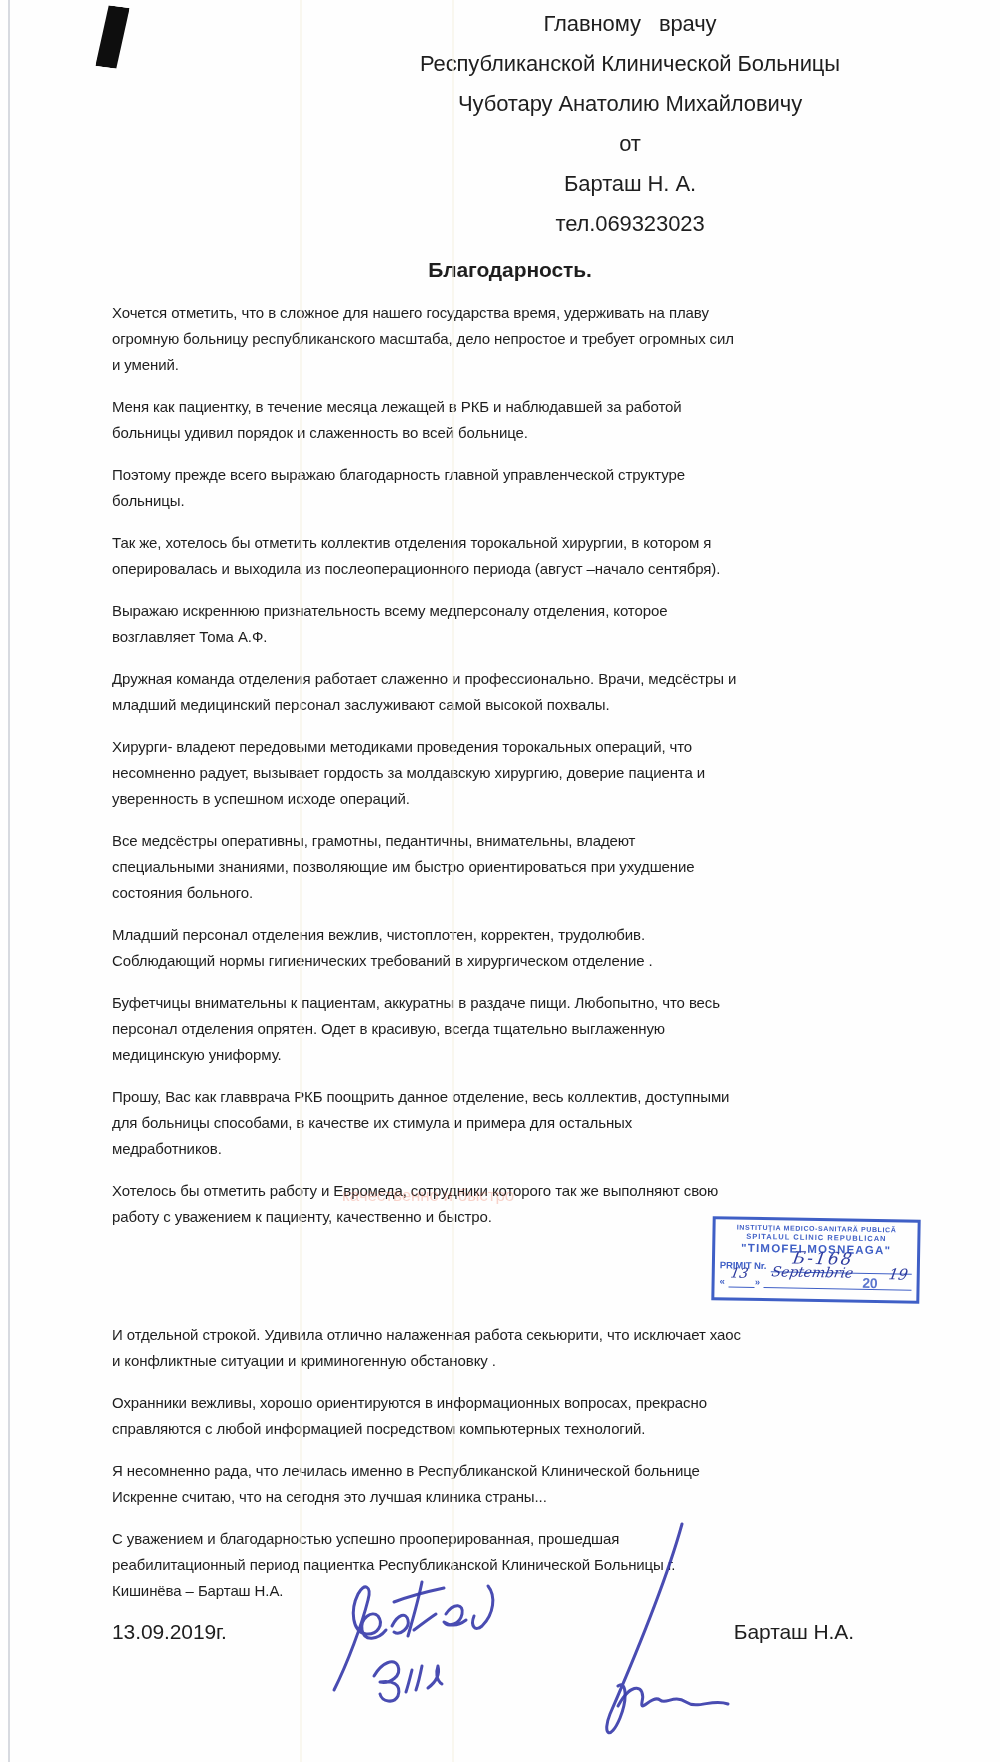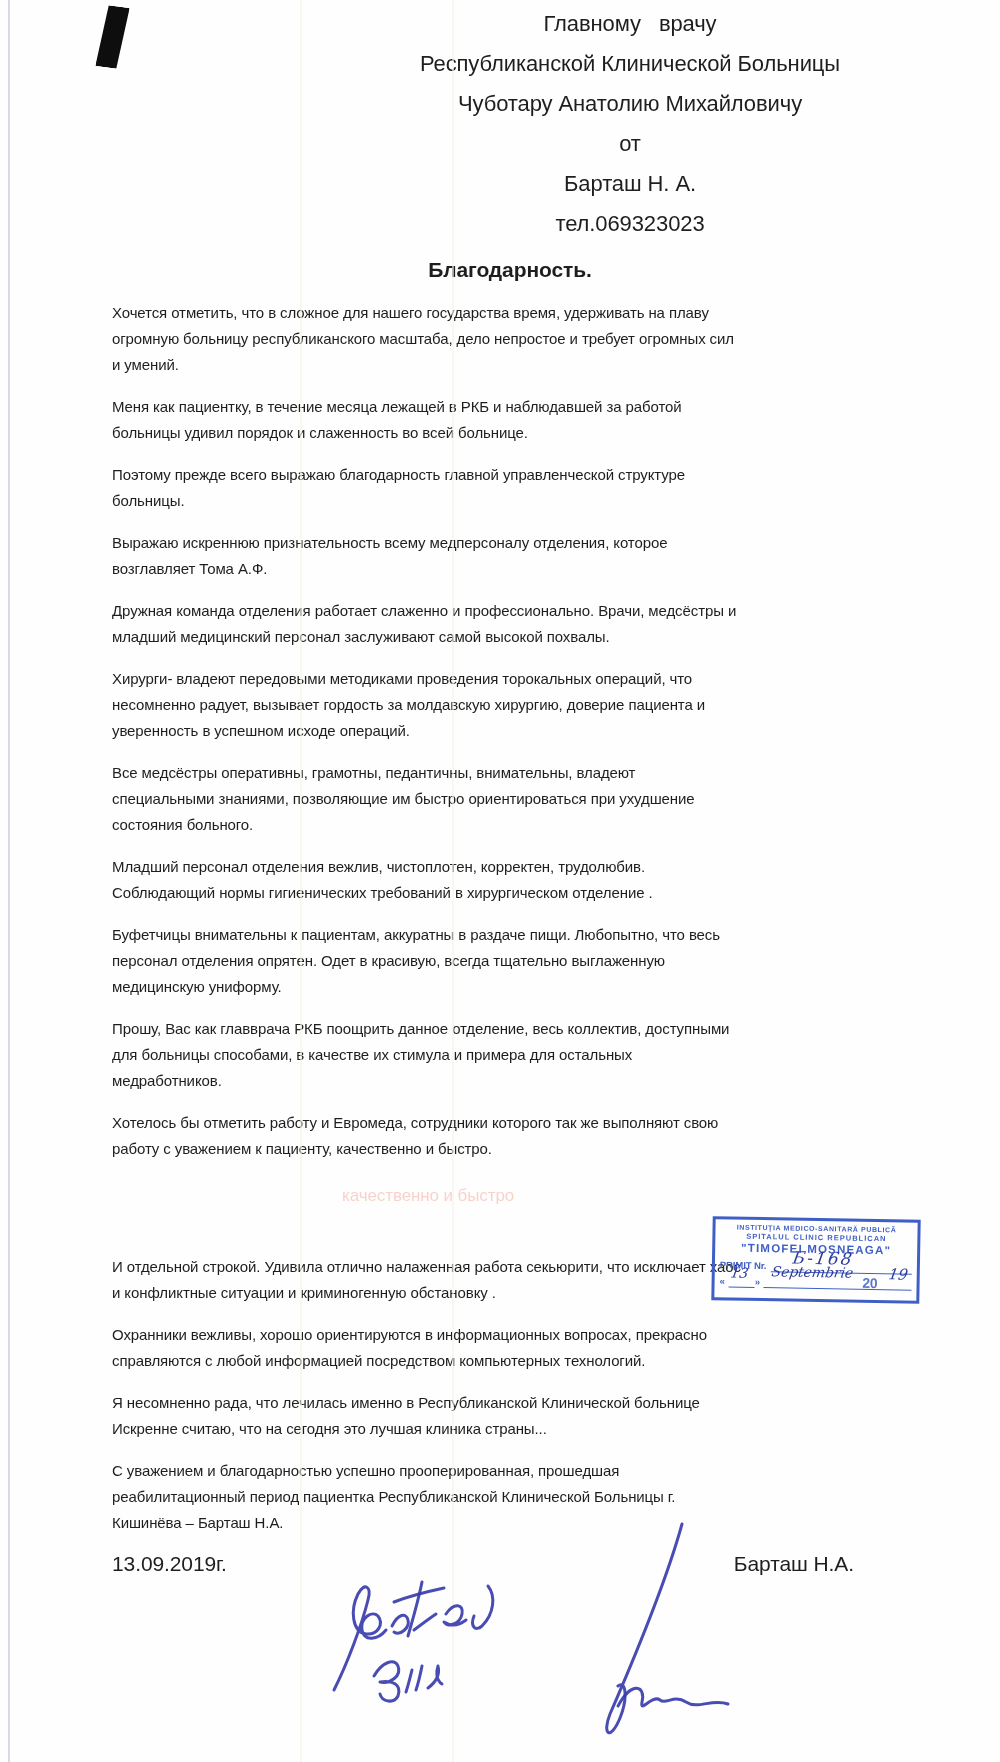--- a/index.html
+++ b/index.html
@@ -69,20 +69,22 @@
   <div class="doc-title">Благодарность.</div>
 
   <div class="body-text">
     <p>Хочется отметить, что в сложное для нашего государства время, удерживать на плаву
 огромную больницу республиканского масштаба, дело непростое и требует огромных сил
 и умений.</p>
     <p>Меня как пациентку, в течение месяца лежащей в РКБ и наблюдавшей за работой
 больницы удивил порядок и слаженность во всей больнице.</p>
     <p>Поэтому прежде всего выражаю благодарность главной управленческой структуре
 больницы.</p>
+    <p>Так же, хотелось бы отметить коллектив отделения торокальной хирургии, в котором я
+оперировалась и выходила из послеоперационного периода (август –начало сентября).</p>
     <p>Выражаю искреннюю признательность всему медперсоналу отделения, которое
 возглавляет Тома А.Ф.</p>
     <p>Дружная команда отделения работает слаженно и профессионально. Врачи, медсёстры и
 младший медицинский персонал заслуживают самой высокой похвалы.</p>
     <p>Хирурги- владеют передовыми методиками проведения торокальных операций, что
 несомненно радует, вызывает гордость за молдавскую хирургию, доверие пациента и
 уверенность в успешном исходе операций.</p>
     <p>Все медсёстры оперативны, грамотны, педантичны, внимательны, владеют
 специальными знаниями, позволяющие им быстро ориентироваться при ухудшение
 состояния больного.</p>

